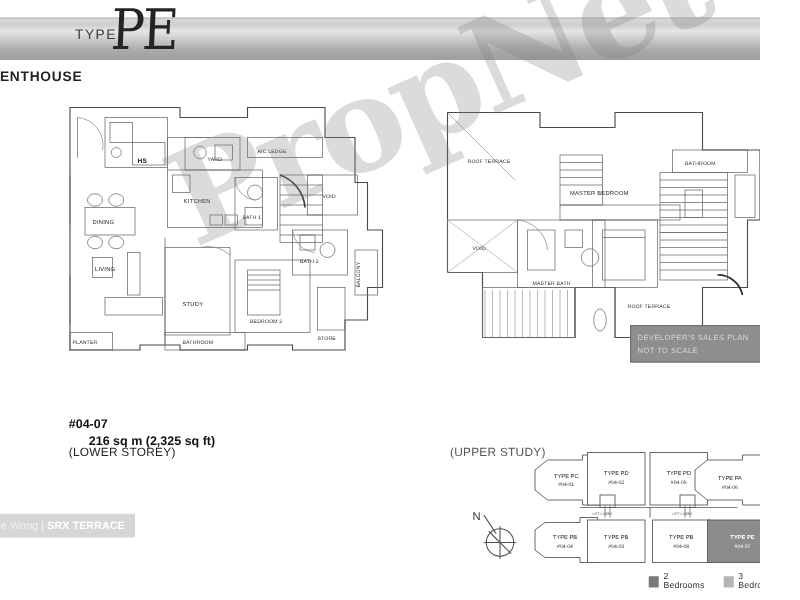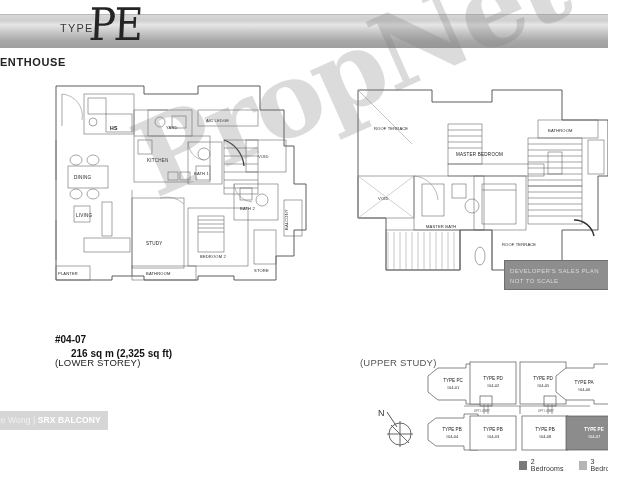--- a/index.html
+++ b/index.html
@@ -279,21 +279,21 @@
 
   <div class="cap cap-lower">(LOWER STOREY)</div>
   <div class="cap cap-upper">(UPPER STUDY)</div>
   <div class="unit-no">#04-07</div>
   <div class="unit-area">216 sq m (2,325 sq ft)</div>
 
   <div class="wm">PropNet</div>
 
   <div class="wm-bar">
     <span>
-      <i style="font-style:normal">bie Wong | </i><b>SRX BALCONY</b>
+      <i style="font-style:normal">bie Wong | </i><b>SRX TERRACE</b>
     </span>
   </div>
 
   <div class="compass">
     <div class="nlabel">N</div>
     <svg width="46" height="50" viewBox="0 0 46 50">
       <g fill="none" stroke="#555" stroke-width="0.9">
         <circle cx="22" cy="26" r="11"></circle>
         <path d="M22 13 L22 39 M9 26 L35 26"></path>
         <path d="M13 17 L31 35"></path>

